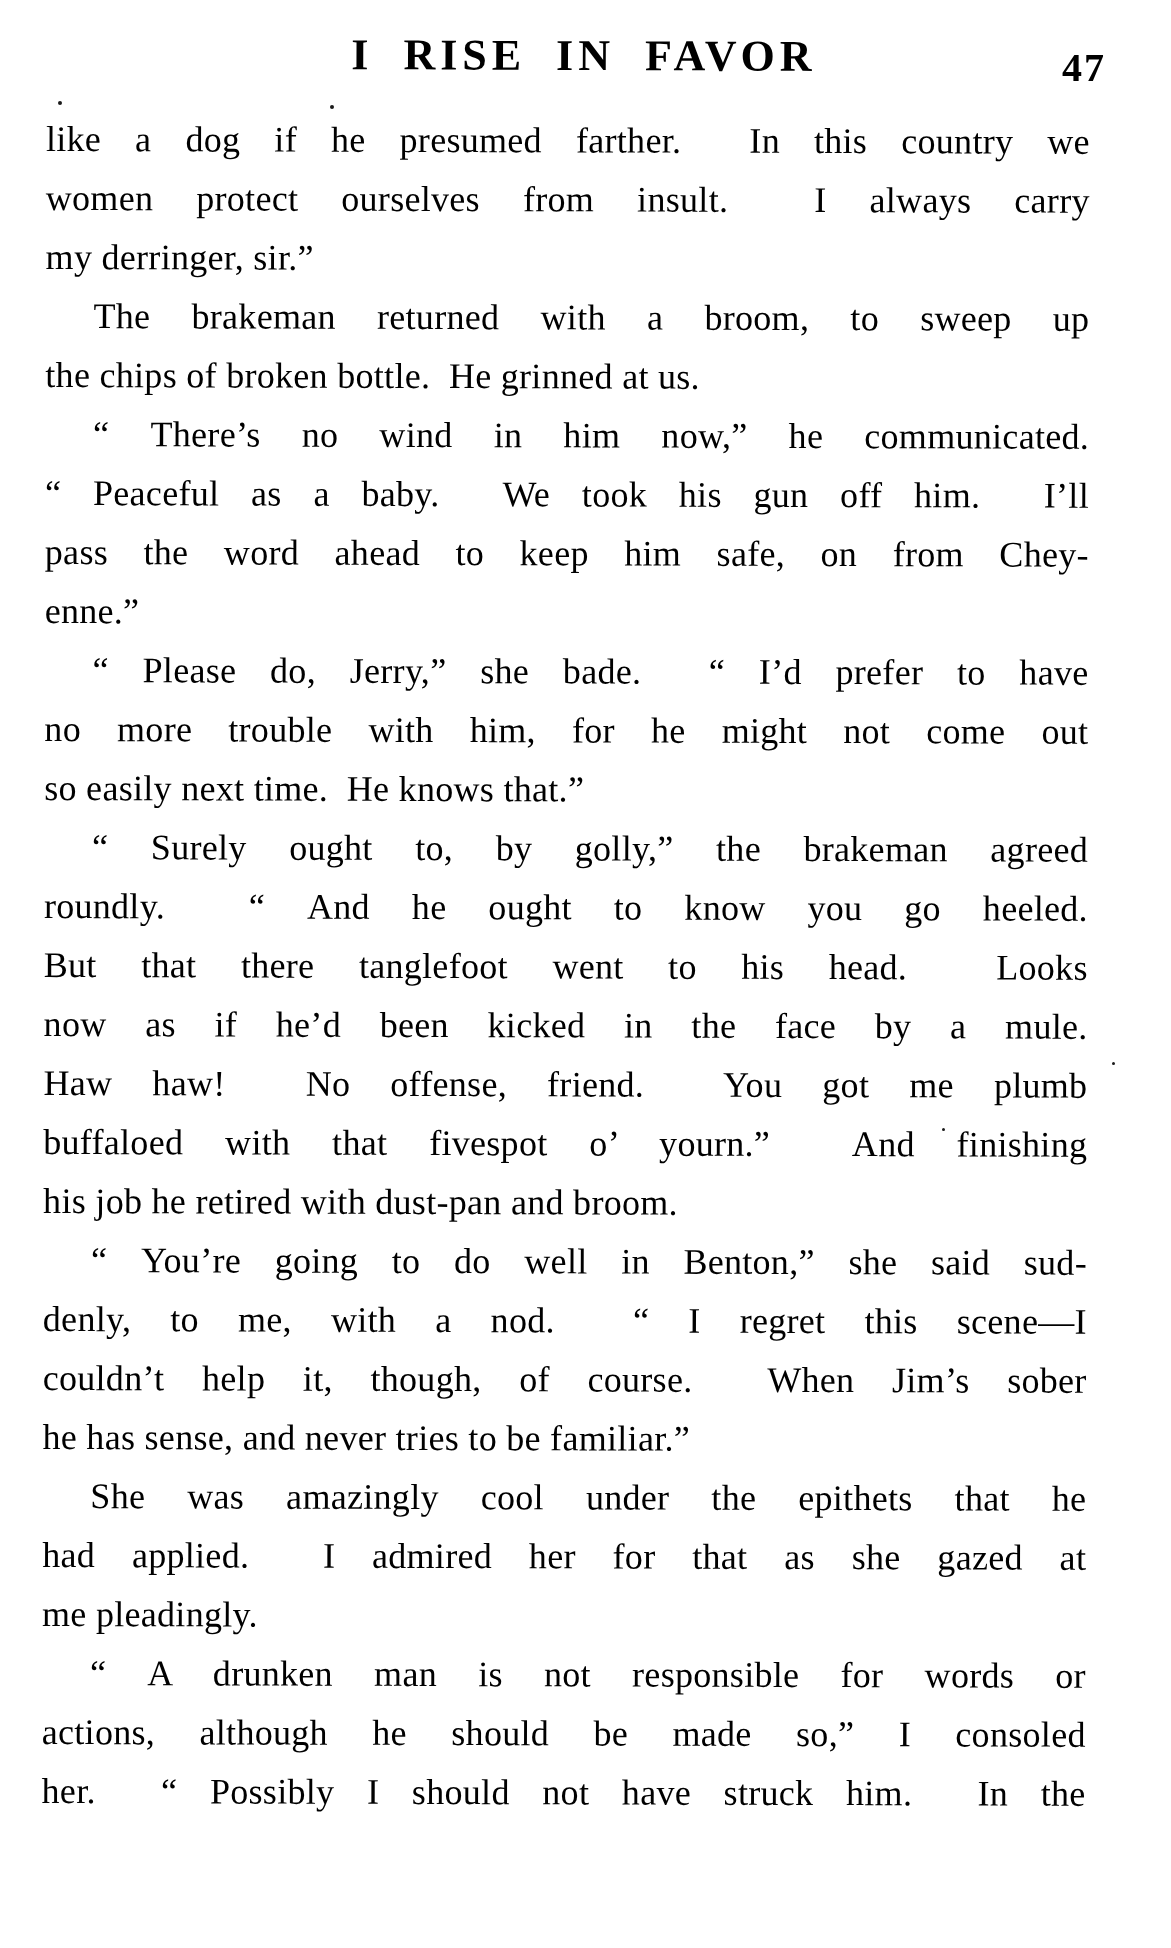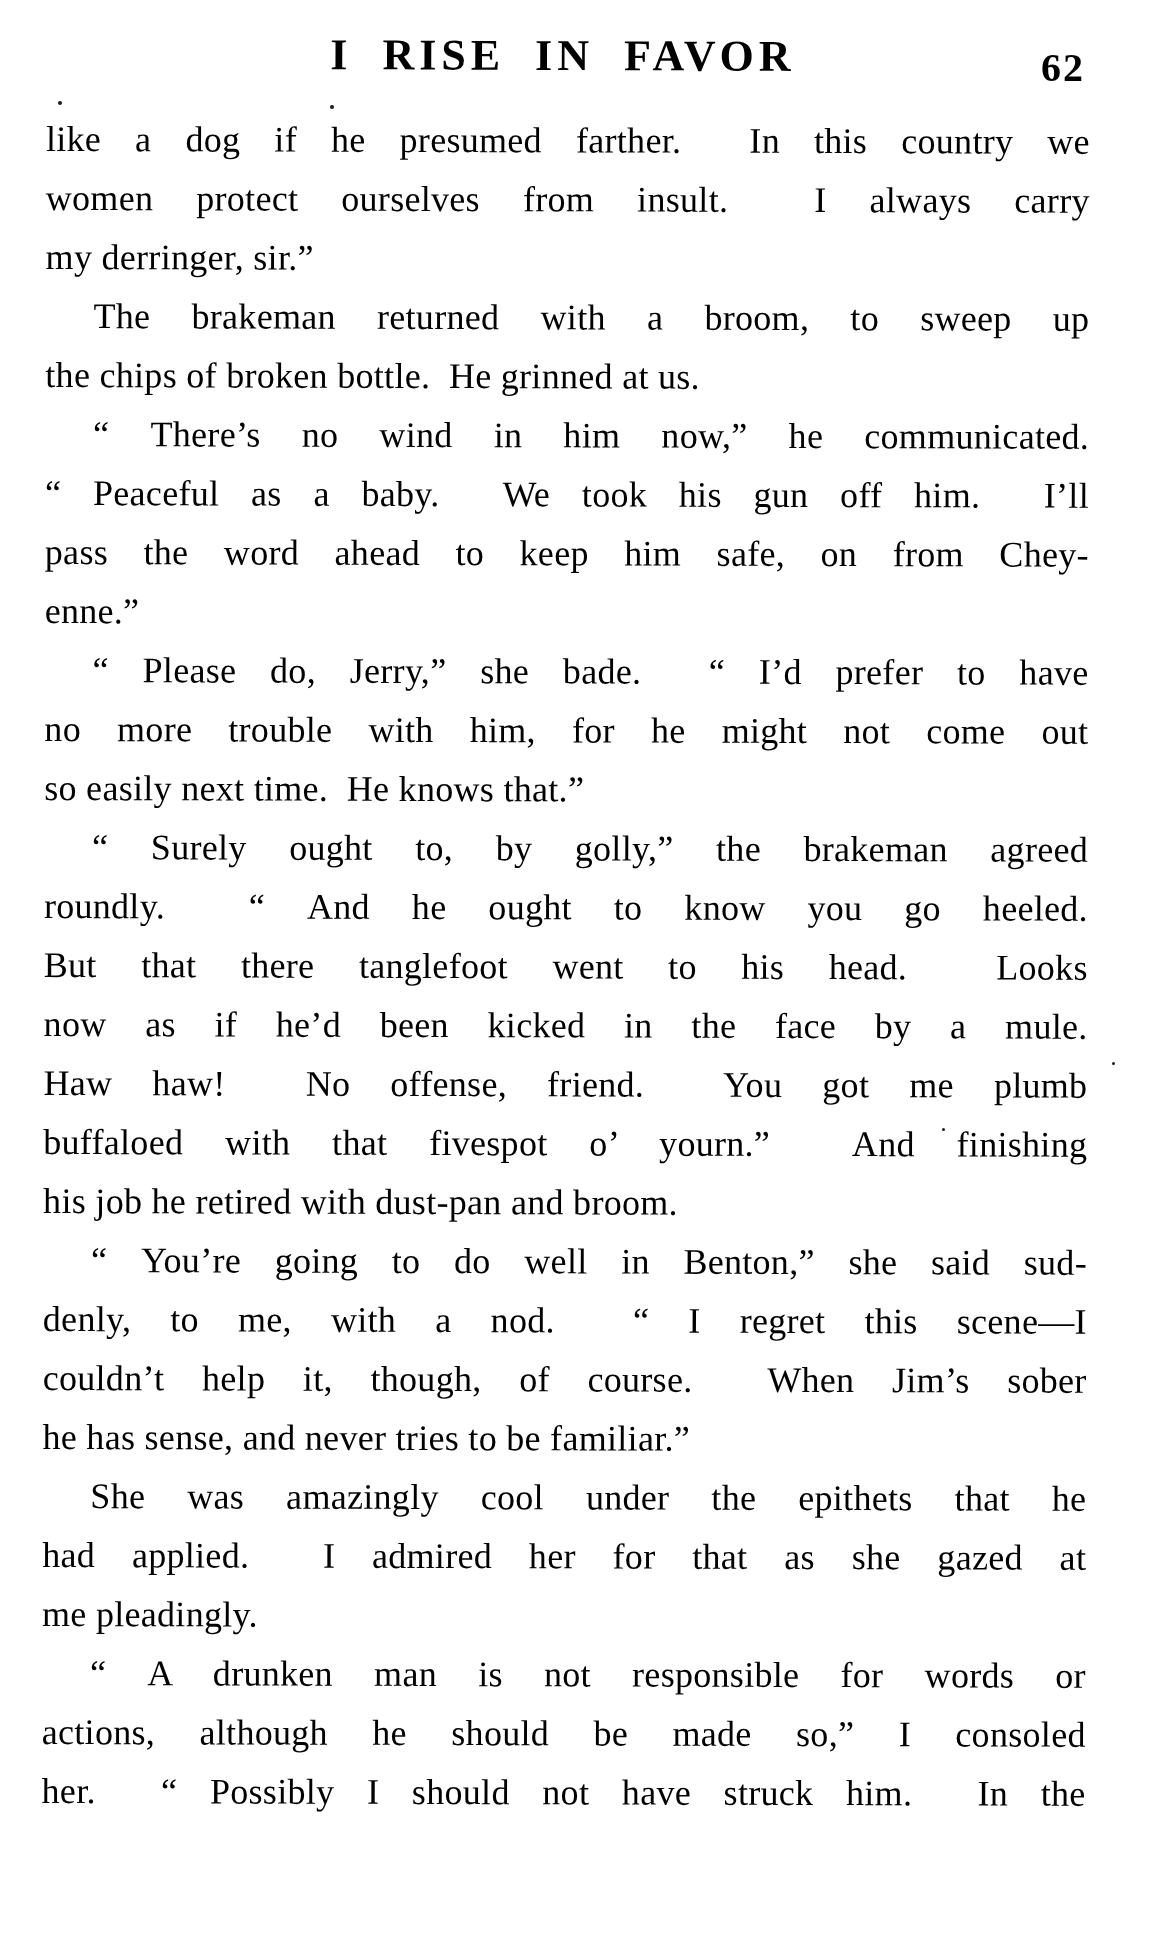--- a/index.html
+++ b/index.html
@@ -12,21 +12,21 @@
     width: 1171px;
     height: 1948px;
     background: #ffffff;
     color: #000000;
     font-family: "Liberation Serif", "DejaVu Serif", serif;
     overflow: hidden;
   }
   .running-head {
     position: absolute;
     top: 30px;
-    left: 41px;
+    left: 62px;
     width: 1044px;
     height: 70px;
   }
   .head-title {
     text-align: center;
     font-size: 44px;
     font-weight: bold;
     letter-spacing: 5px;
     word-spacing: 14px;
     white-space: nowrap;
@@ -73,21 +73,21 @@
   .speck.s3 { left: 1112px; top: 1062px; width: 3px; height: 3px; }
   .speck.s4 { left: 942px; top: 1128px; width: 3px; height: 3px; }
 </style>
 </head>
 <body>
 
 <div class="page">
 
   <div class="running-head">
     <div class="head-title">I RISE IN FAVOR</div>
-    <div class="page-number">62</div>
+    <div class="page-number">47</div>
   </div>
 
   <div class="text-block">
       <div class="line">like a dog if he presumed farther.&nbsp; In this country we</div>
       <div class="line">women protect ourselves from insult.&nbsp; I always carry</div>
       <div class="line end">my derringer, sir.”</div>
       <div class="line indent">The brakeman returned with a broom, to sweep up</div>
       <div class="line end">the chips of broken bottle.&nbsp; He grinned at us.</div>
       <div class="line indent">“&nbsp;There’s no wind in him now,” he communicated.</div>
       <div class="line">“&nbsp;Peaceful as a baby.&nbsp; We took his gun off him.&nbsp; I’ll</div>

